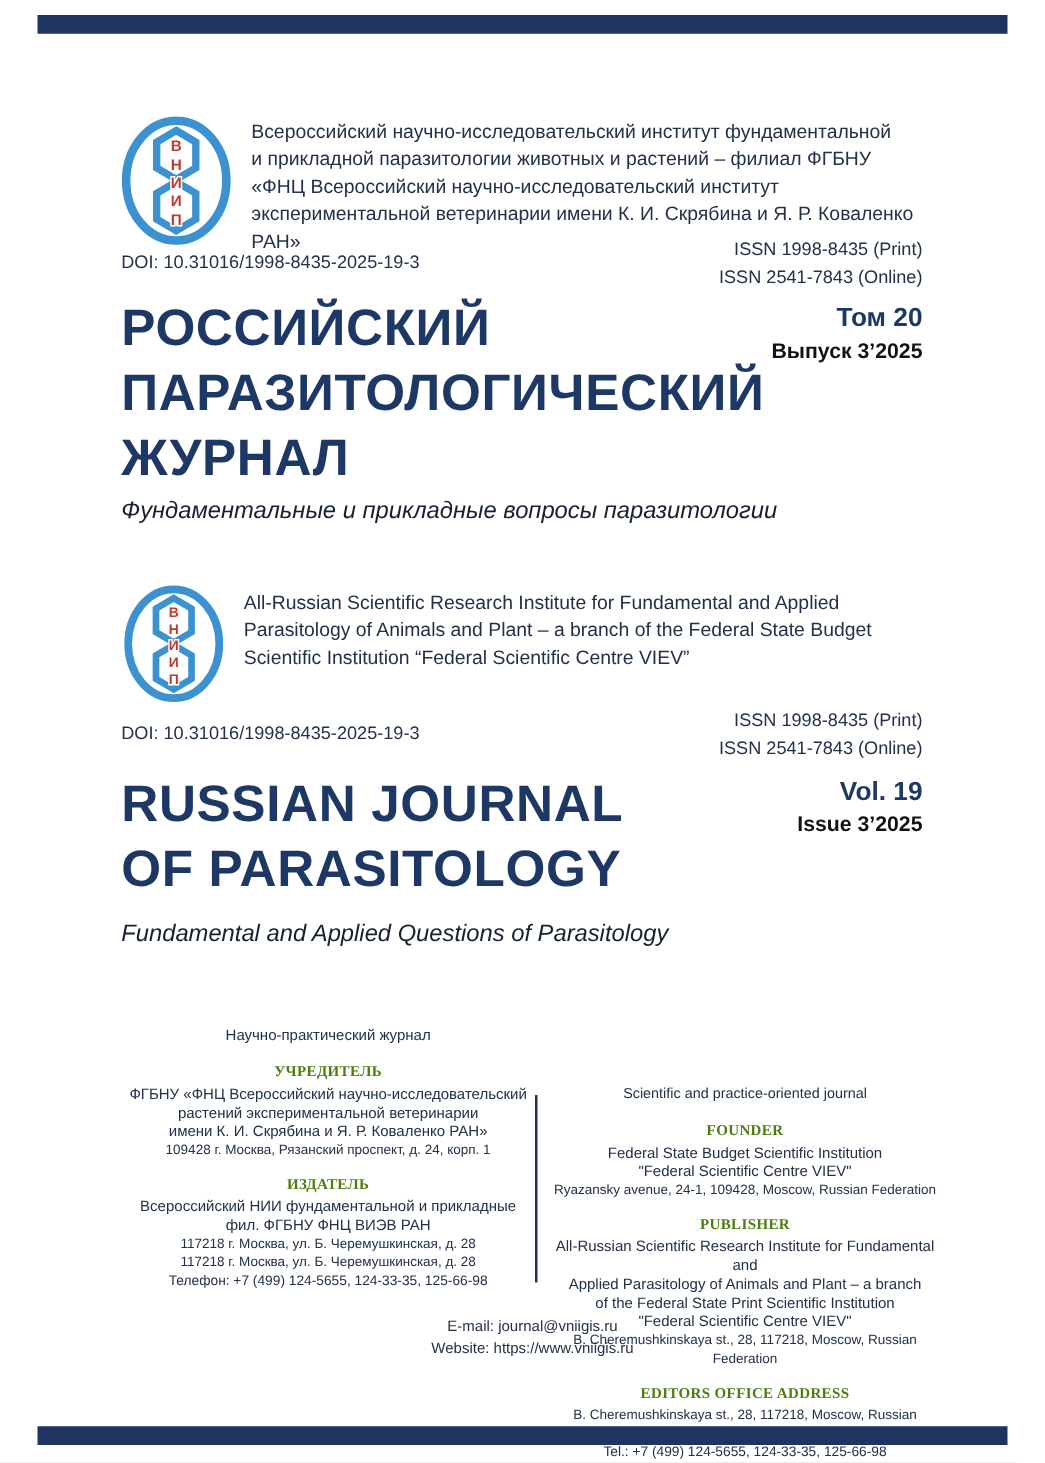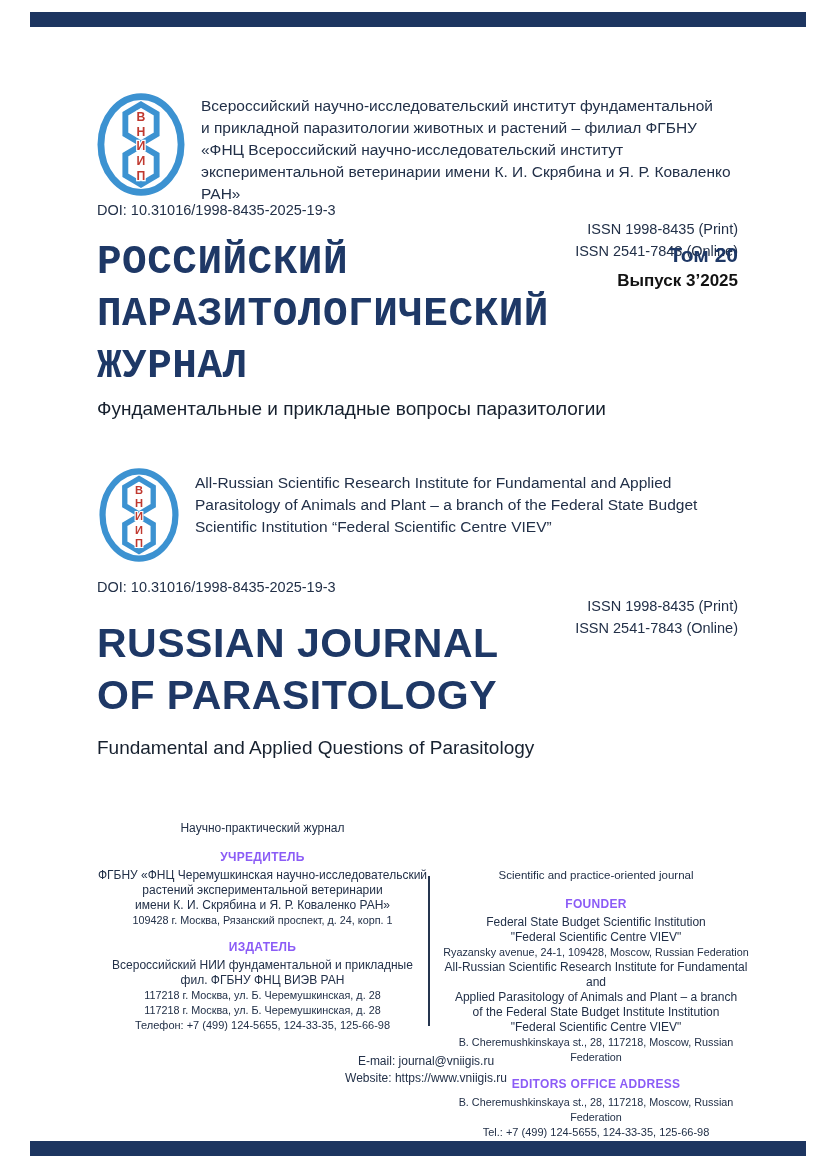--- a/index.html
+++ b/index.html
@@ -13,46 +13,46 @@
   .bar.top{top:12px;}
   .bar.bottom{top:1141px;}
 
   .headrow{position:absolute;display:flex;gap:16px;align-items:flex-start;}
   .headrow.ru{top:93px;left:97px;right:96px;}
   .headrow.en{top:468px;left:99px;right:96px;}
   .logo-svg{flex:0 0 auto;display:block;}
   .inst{font-size:15.5px;line-height:22px;margin-top:2px;}
   .headrow.en .inst{font-size:15.5px;line-height:22px;margin-top:4px;}
 
-  .metarow{position:absolute;left:97px;right:98px;display:flex;justify-content:space-between;flex-direction:column;}
+  .metarow{position:absolute;left:97px;right:98px;display:flex;justify-content:space-between;}
   .metarow.ru{top:189px;}
   .metarow.en{top:566px;}
   .doi{font-size:14.5px;padding-top:13px;}
   .issn{text-align:right;font-size:14.5px;line-height:22px;}
 
   .volblock{position:absolute;right:98px;text-align:right;}
   .volblock.ru{top:243px;}
   .volblock.en{top:622px;}
   .vol{font-size:21px;font-weight:bold;color:var(--accent-navy,#1e3866);}
   .iss{font-size:17px;font-weight:bold;color:#121212;margin-top:4px;}
 
   .jtitle{position:absolute;left:97px;margin:0;font-weight:bold;
     color:var(--accent-navy,#1e3866);font-size:41px;line-height:52px;letter-spacing:.5px;}
-  .jtitle.ru{top:236px;font-family:Liberation Mono, monospace;}
+  .jtitle.ru{top:236px;}
   .jtitle.en{top:617px;}
-  .jsub{position:absolute;left:97px;font-size:19px;color:#16202e;}
+  .jsub{position:absolute;left:97px;font-style:italic;font-size:19px;color:#16202e;}
   .jsub.ru{top:398px;}
   .jsub.en{top:737px;}
 
   .fcol{position:absolute;text-align:center;font-size:12px;line-height:15px;color:#223048;}
   .fcol.left{top:821px;left:97px;width:331px;}
   .fcol.right{top:823px;left:436px;width:320px;margin-top:45px;}
   .fcol .jtype{margin-bottom:14px;}
   .fcol.right .jtype{font-size:11.5px;}
-  .fcol .fhead{margin-top:12px;margin-bottom:3px;font-weight:bold;color:#8b5cf6;letter-spacing:.3px;}
+  .fcol .fhead{margin-top:12px;margin-bottom:3px;font-weight:bold;color:#4d7c0f;letter-spacing:.3px;font-family:Liberation Serif, serif;}
   .fcol .addr{font-size:10.8px;line-height:15px;}
   .fcol .phone{font-size:11px;}
   .fdivider{position:absolute;left:428px;top:876px;width:2px;height:150px;background:#25354f;}
 
   .contact{position:absolute;top:1053px;left:16px;right:0;text-align:center;font-size:12px;line-height:17px;}
 </style>
 </head>
 <body>
 
 <div class="page" style="--accent-navy: #1e3866; --bar-navy: #1d3560; --text-dark: #223048;">
@@ -121,53 +121,58 @@
   </div>
 
   <div class="metarow en">
     <div class="doi">DOI: 10.31016/1998-8435-2025-19-3</div>
     <div class="issn">
       <div>ISSN 1998-8435 (Print)</div>
       <div>ISSN 2541-7843 (Online)</div>
     </div>
   </div>
 
+  <div class="volblock en">
+    <div class="vol">Vol. 19</div>
+    <div class="iss">Issue 3’2025</div>
+  </div>
 
   <h1 class="jtitle en">
     <div>RUSSIAN JOURNAL</div>
     <div>OF PARASITOLOGY</div>
   </h1>
   <div class="jsub en">Fundamental and Applied Questions of Parasitology</div>
 
   <div class="fcol left">
     <div class="jtype">Научно-практический журнал</div>
     <div class="fhead">УЧРЕДИТЕЛЬ</div>
-    <div>ФГБНУ «ФНЦ Черемушкинская научно-исследовательский</div>
+    <div>ФГБНУ «ФНЦ Всероссийский научно-исследовательский</div>
     <div>растений экспериментальной ветеринарии</div>
     <div>имени К. И. Скрябина и Я. Р. Коваленко РАН»</div>
     <div class="addr">109428 г. Москва, Рязанский проспект, д. 24, корп. 1</div>
     <div class="fhead">ИЗДАТЕЛЬ</div>
     <div>Всероссийский НИИ фундаментальной и прикладные</div>
     <div>фил. ФГБНУ ФНЦ ВИЭВ РАН</div>
     <div class="addr">117218 г. Москва, ул. Б. Черемушкинская, д. 28</div>
     <div class="addr">117218 г. Москва, ул. Б. Черемушкинская, д. 28</div>
     <div class="phone">Телефон: +7 (499) 124-5655, 124-33-35, 125-66-98</div>
   </div>
 
   <div class="fdivider"></div>
 
   <div class="fcol right">
     <div class="jtype">Scientific and practice-oriented journal</div>
     <div class="fhead">FOUNDER</div>
     <div>Federal State Budget Scientific Institution</div>
     <div>"Federal Scientific Centre VIEV"</div>
     <div class="addr">Ryazansky avenue, 24-1, 109428, Moscow, Russian Federation</div>
+    <div class="fhead">PUBLISHER</div>
     <div>All-Russian Scientific Research Institute for Fundamental and</div>
     <div>Applied Parasitology of Animals and Plant – a branch</div>
-    <div>of the Federal State Budget Institute Institution</div>
+    <div>of the Federal State Print Scientific Institution</div>
     <div>"Federal Scientific Centre VIEV"</div>
     <div class="addr">B. Cheremushkinskaya st., 28, 117218, Moscow, Russian Federation</div>
     <div class="fhead">EDITORS OFFICE ADDRESS</div>
     <div class="addr">B. Cheremushkinskaya st., 28, 117218, Moscow, Russian Federation</div>
     <div class="phone">Tel.: +7 (499) 124-5655, 124-33-35, 125-66-98</div>
   </div>
 
   <div class="contact">
     <div>E-mail: journal@vniigis.ru</div>
     <div>Website: https://www.vniigis.ru</div>

